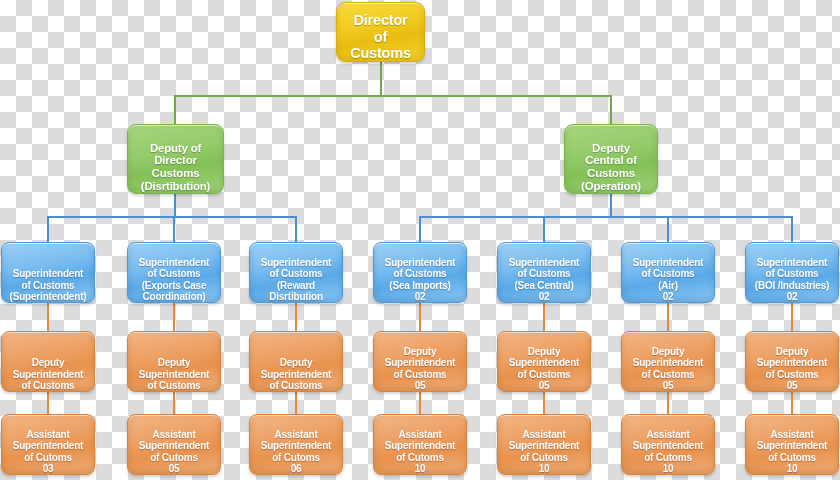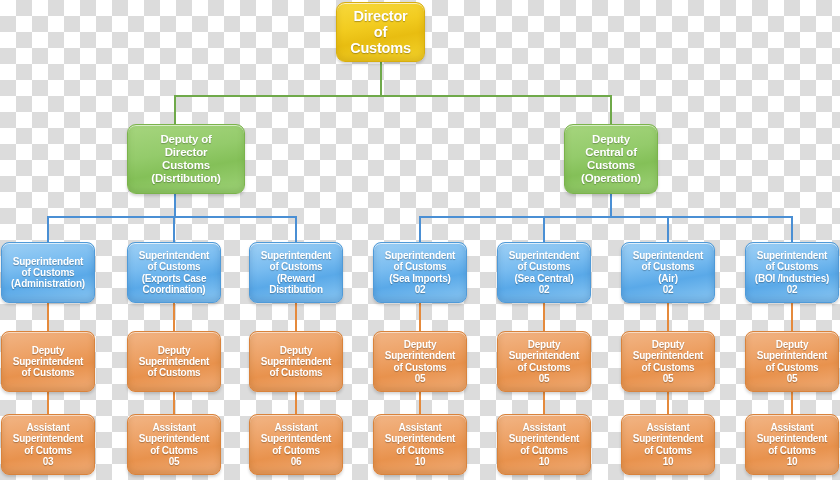--- a/index.html
+++ b/index.html
@@ -32,21 +32,21 @@
   }
   .conn.blue { background: #4a8fd4; }
   .conn.orange { background: #e58a3c; }
 
   .node {
     position: absolute;
     box-sizing: border-box;
     display: flex;
     flex-direction: column;
     align-items: center;
-    justify-content: center;
+    justify-content: flex-end;
     text-align: center;
     color: #ffffff;
     font-weight: bold;
     line-height: 1.12;
     letter-spacing: -0.2px;
     text-shadow: 0 1px 1px rgba(0,0,0,0.28);
     overflow: hidden;
   }
   .node .ln { display: block; width: 100%; }
 
@@ -132,37 +132,37 @@
   <div class="conn orange" style="left:543px; top:392px; width:2px; height:22px;"></div>
   <div class="conn orange" style="left:667px; top:392px; width:2px; height:22px;"></div>
   <div class="conn orange" style="left:791px; top:392px; width:2px; height:22px;"></div>
 
   <div class="node gold" style="left:336px; top:2px; width:89px; height:60px;">
     <span class="ln">Director</span>
     <span class="ln">of</span>
     <span class="ln">Customs</span>
   </div>
 
-  <div class="node green" style="left:127px; top:124px; width:118px; height:70px;">
+  <div class="node green" style="left:127px; top:124px; width:97px; height:70px;">
     <span class="ln">Deputy of</span>
     <span class="ln">Director</span>
     <span class="ln">Customs</span>
     <span class="ln">(Disrtibution)</span>
   </div>
   <div class="node green" style="left:564px; top:124px; width:94px; height:70px;">
     <span class="ln">Deputy</span>
     <span class="ln">Central of</span>
     <span class="ln">Customs</span>
     <span class="ln">(Operation)</span>
   </div>
 
   <div class="node blue" style="left:1px; top:242px; width:94px; height:61px;">
     <span class="ln">Superintendent</span>
     <span class="ln">of Customs</span>
-    <span class="ln">(Administration)</span>
+    <span class="ln">(Superintendent)</span>
   </div>
   <div class="node blue" style="left:127px; top:242px; width:94px; height:61px;">
     <span class="ln">Superintendent</span>
     <span class="ln">of Customs</span>
     <span class="ln">(Exports Case</span>
     <span class="ln">Coordination)</span>
   </div>
   <div class="node blue" style="left:249px; top:242px; width:94px; height:61px;">
     <span class="ln">Superintendent</span>
     <span class="ln">of Customs</span>

